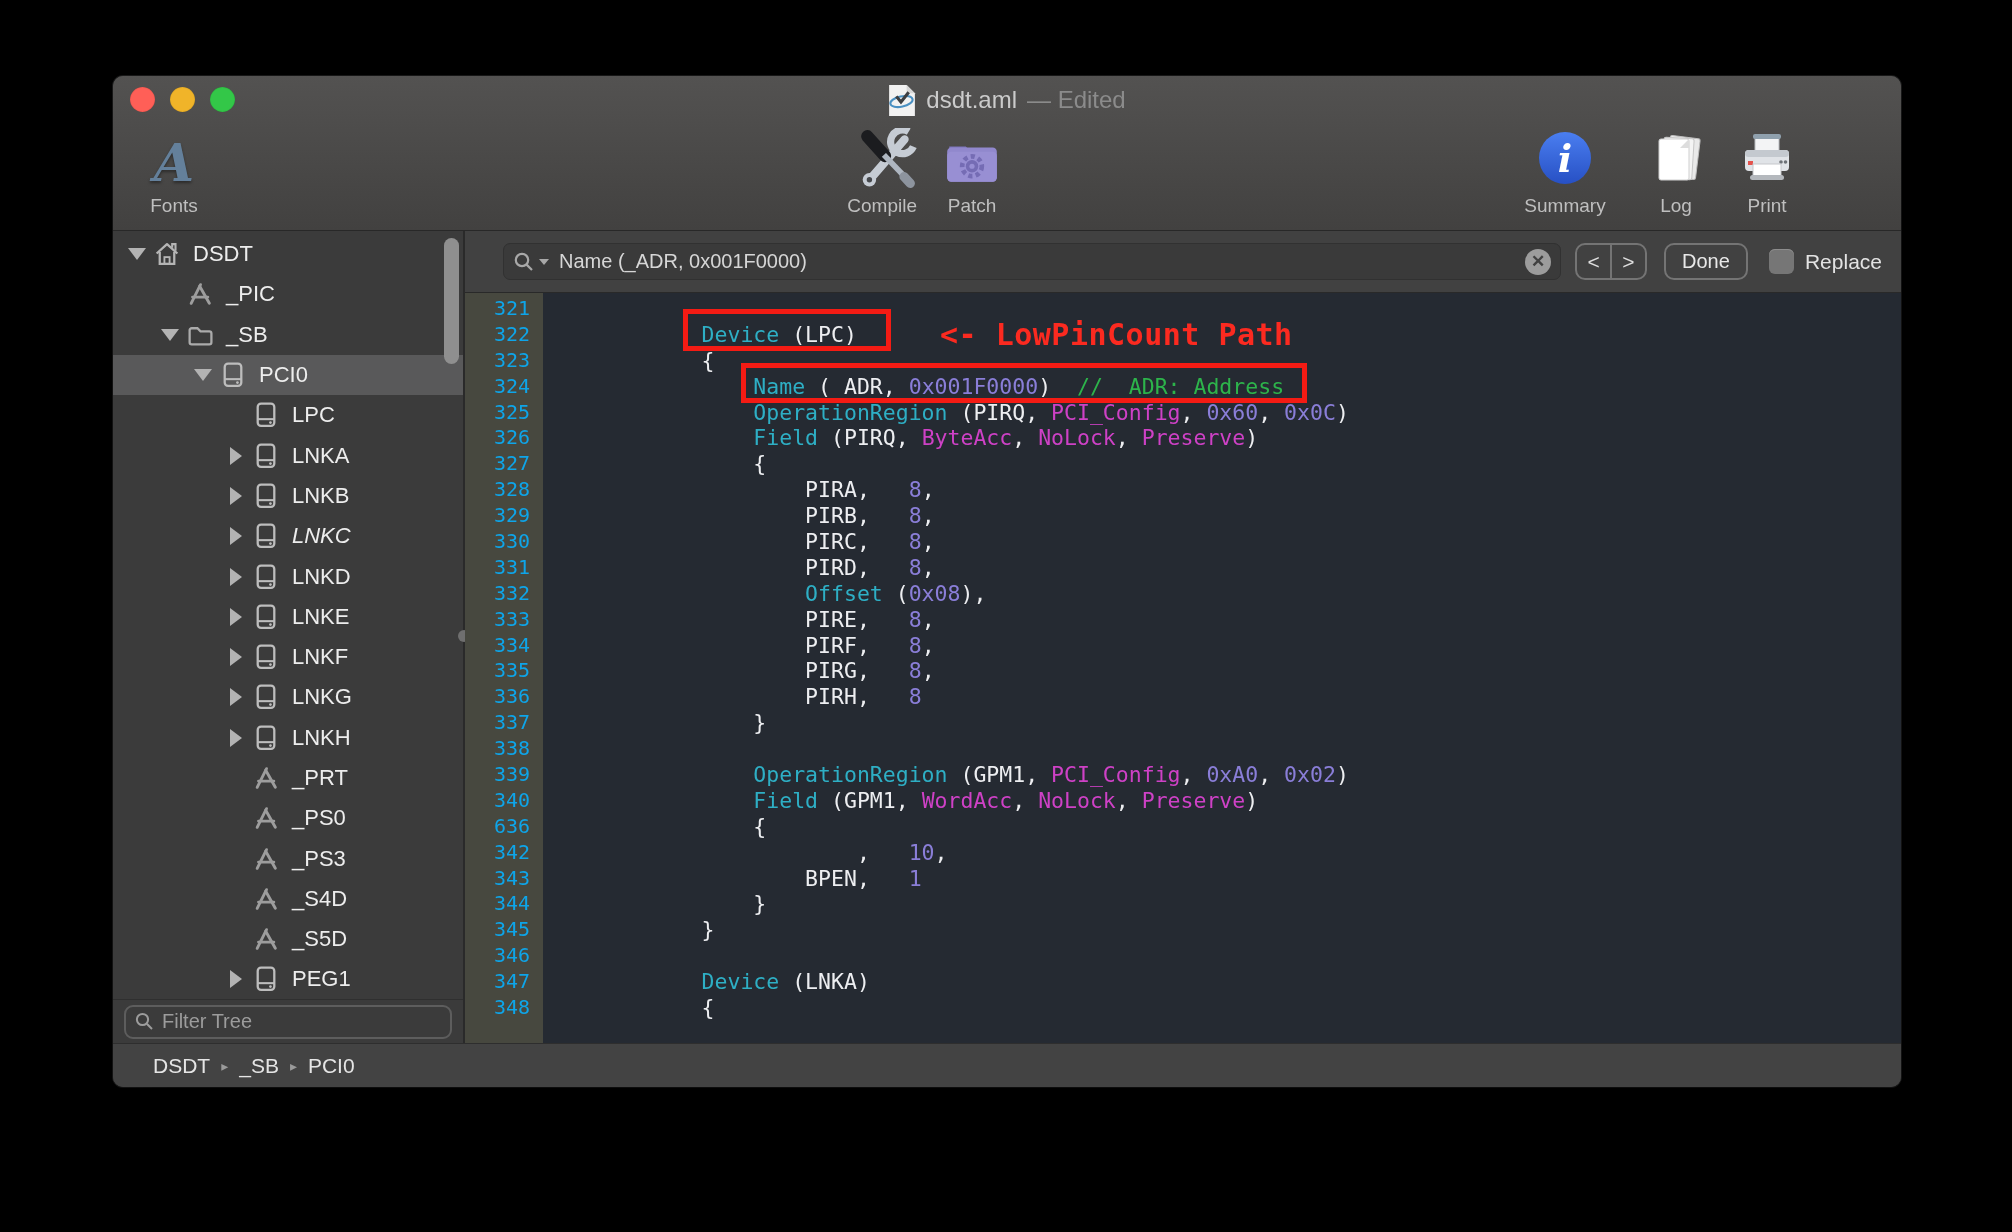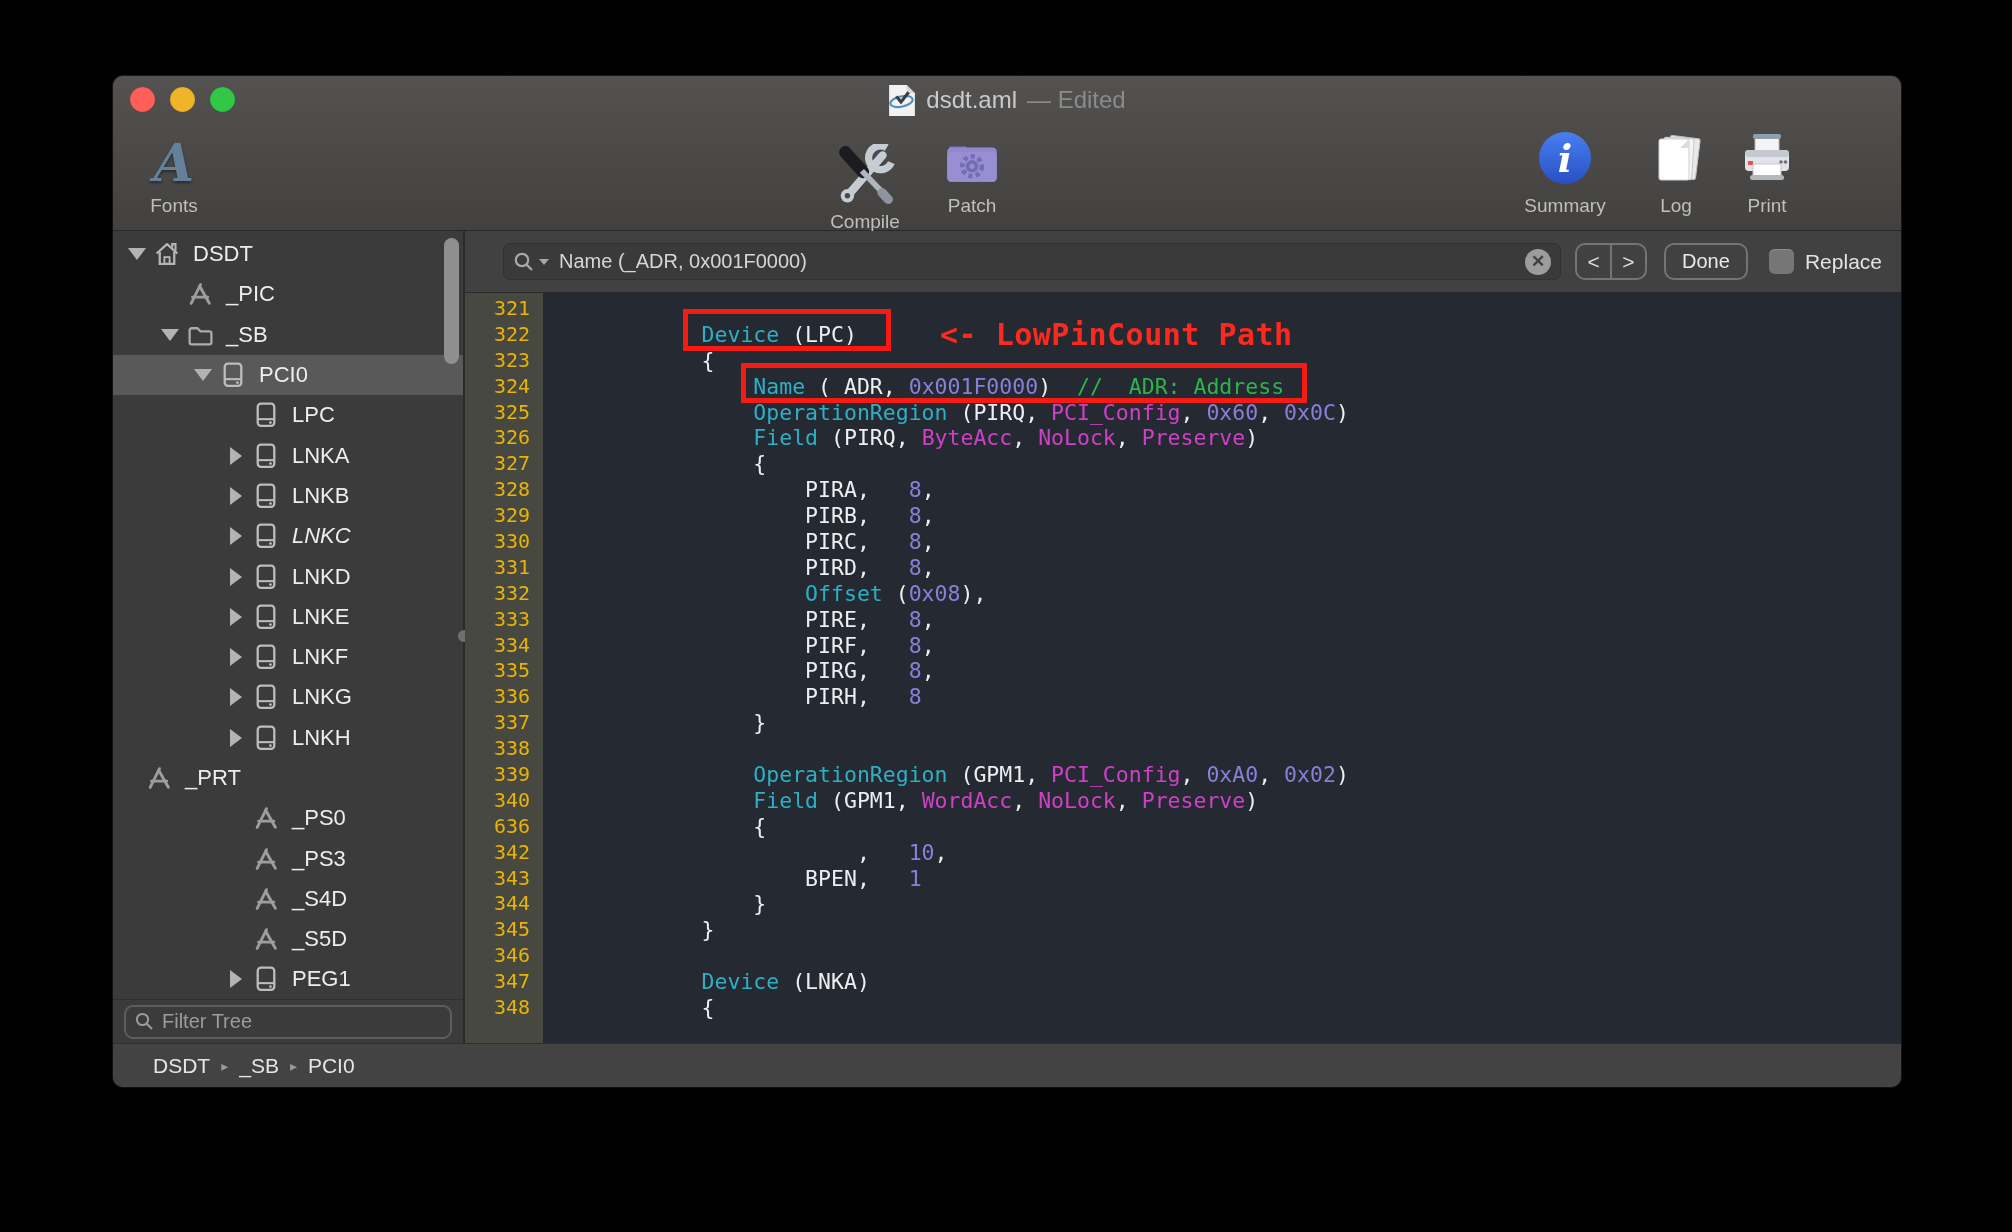--- a/index.html
+++ b/index.html
@@ -72,21 +72,21 @@
              color:#e8e8e8; font-size:20px; display:flex; align-items:center; justify-content:center; padding:12px 14px; }
   .replace { margin-left:21px; display:flex; align-items:center; gap:11px; }
   .checkbox { width:25px; height:25px; border-radius:6px; background:#767676; box-shadow:inset 0 1px 0 #8d8d8d; }
   .replace-label { color:#e3e3e3; font-size:21px; }
 
   .code-area { flex:1; position:relative; background:#252a32; overflow:hidden;
                font-family:"DejaVu Sans Mono", monospace; }
   .gutter { position:absolute; left:0; top:0; bottom:0; width:78px; background:#47483f; }
   .lines { position:absolute; left:0; top:3px; right:0; }
   .cl { display:flex; height:25.9px; }
-  .ln { width:76px; flex:none; text-align:right; padding-right:11px; color:#eab308;
+  .ln { width:76px; flex:none; text-align:right; padding-right:11px; color:#0ea5e9;
         font-size:20px; line-height:25.9px; }
   .lc { padding-left:57px; font-size:21.5px; line-height:25.9px; white-space:pre; }
   .tk-k { color:#2eafc5; } .tk-p { color:#edeef1; } .tk-n { color:#8a7ed8; }
   .tk-m { color:#ce41c6; } .tk-c { color:#2db44b; } .tk-s { color:#e8403c; }
 
   .ann-box { position:absolute; border:5px solid #f41b14; }
   .ann-box-device { left:218px; top:16px; width:208px; height:42px; }
   .ann-box-name { left:276px; top:70px; width:566px; height:40px; }
   .ann-arrow { position:absolute; left:475px; top:24px; color:#fb2a20;
                font-size:30px; font-weight:bold; letter-spacing:.5px; }
@@ -124,21 +124,21 @@
     </div>
 
     <div class="toolbar">
       <div class="tb-item" style="left:18px; top:4px; width:86px;">
         <div class="tb-icon">
             <span class="fonts-a">A</span>
           </div>
         <div class="tb-label">Fonts</div>
       </div>
 
-      <div class="tb-item" style="left:700px; top:20px; width:104px;">
+      <div class="tb-item" style="left:700px; top:4px; width:104px;align-items:flex-end;">
         <div class="tb-icon">
           <span>
             <svg width="60" height="60" viewBox="0 0 58 58">
               <path d="M46 11 L13 49" stroke="#c6ccd4" stroke-width="8" stroke-linecap="round"></path>
               <circle cx="12" cy="50" r="6.5" fill="#c6ccd4"></circle>
                 <circle cx="12" cy="50" r="2.6" fill="#45484c"></circle>
               <path d="M50 3.5 A11.5 11.5 0 1 0 54.5 18" fill="none" stroke="#c6ccd4" stroke-width="7"></path>
               <path d="M10 8 L27 27" stroke="#1b1c1f" stroke-width="12" stroke-linecap="round"></path>
               <path d="M26 26 L49 50" stroke="#aeb6c0" stroke-width="5.5"></path>
               <path d="M45.5 47 L51.5 53.5" stroke="#8d949e" stroke-width="9" stroke-linecap="round"></path>
@@ -381,21 +381,21 @@
             </span>
             <span class="ticon">
               <svg width="28" height="28" viewBox="0 0 27 27">
                 <rect x="5.5" y="2.5" width="16" height="21.5" rx="3.2" fill="none" stroke="#bdbdbd" stroke-width="2.2"></rect>
                 <line x1="5.5" y1="17.5" x2="21.5" y2="17.5" stroke="#bdbdbd" stroke-width="2"></line>
                 <circle cx="17.8" cy="20.8" r="1.3" fill="#bdbdbd"></circle>
               </svg>
             </span>
             <span>LNKH</span>
           </div>
-          <div class="trow" style="">
+          <div class="trow" style="padding-left: 107px;">
             <span class="tarrow"></span>
             <span class="ticon">
               <svg width="28" height="28" viewBox="0 0 27 27">
                 <g stroke="#9d9d9d" stroke-width="2.8" stroke-linecap="round" fill="none">
                   <path d="M5 22.5 L14 4.5"></path>
                   <path d="M13.2 6 L22.5 22.5"></path>
                   <path d="M6.3 16.5 H21"></path>
                 </g>
               </svg>
             </span>

